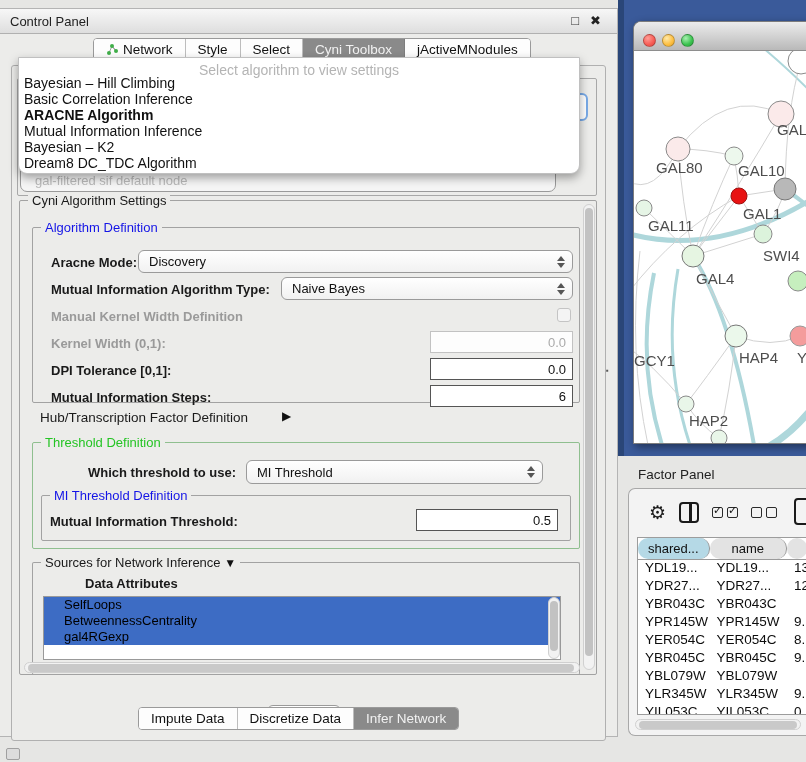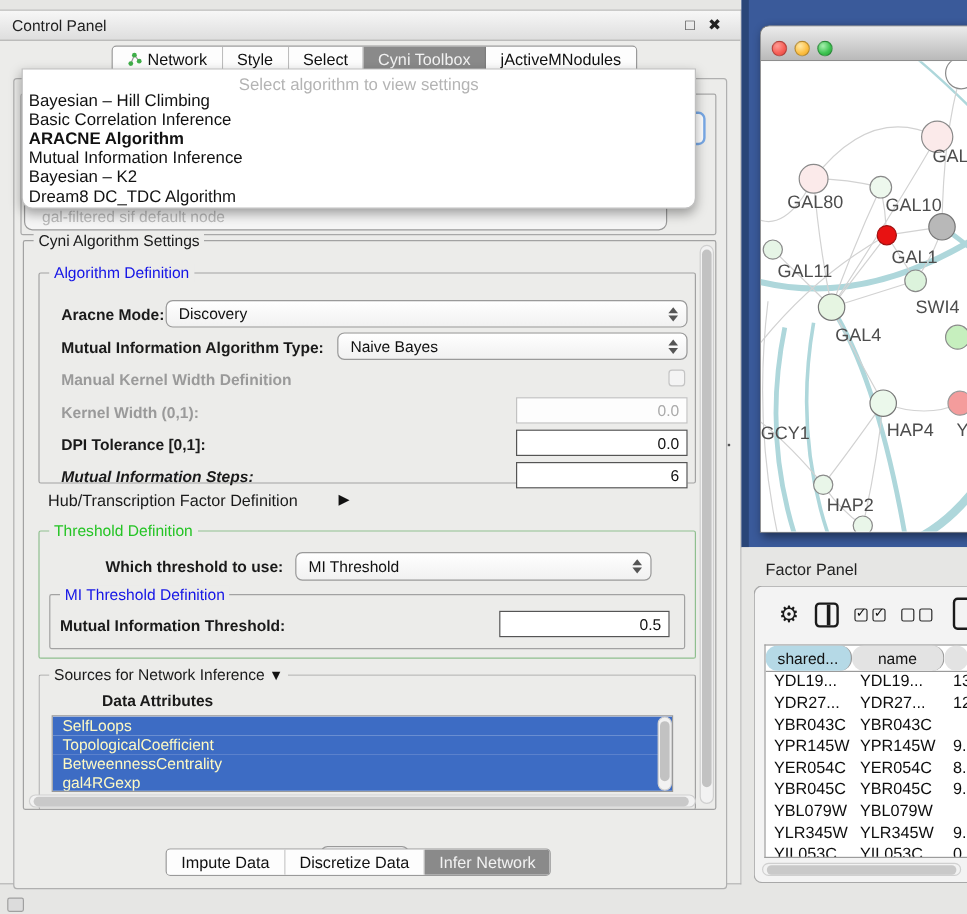--- a/index.html
+++ b/index.html
@@ -78,22 +78,22 @@
   .tri{display:inline-block;color:#111;font-size:12px;}
 
   
   .vscroll{background:#f2f2f2;border:1px solid #d0d0d0;border-radius:6px;}
   .vthumb{position:absolute;left:1px;width:8px;background:#c2c2c2;border-radius:5px;}
   .hscroll{background:#f2f2f2;border:1px solid #d0d0d0;border-radius:6px;}
   .hthumb{position:absolute;top:1px;height:8px;background:#c9c9c9;border-radius:5px;}
 
   
   .attr-list{background:#fff;border:1px solid #999;overflow:hidden;}
-  .attr-item{height:16px;line-height:16px;font-size:13px;color:#fef9c3;background:var(--sel-blue);
-             padding-left:8px;white-space:nowrap;}
+  .attr-item{height:16px;line-height:16px;font-size:13px;color:#000000;background:var(--sel-blue);
+             padding-left:20px;white-space:nowrap;}
 
   .apply-btn{border:1px solid #9a9a9a;border-radius:6px;background:linear-gradient(#ffffff,#e9e9e9);
              font-size:13.5px;color:#111;display:flex;align-items:center;justify-content:center;}
 
   
   .tabbar.bottom{left:138px;top:0;}
 
   
   .grip{left:606px;top:368px;width:5px;height:10px;color:#555;font-size:8px;line-height:5px;}
 
@@ -215,21 +215,21 @@
         <span class="abs lbl disabled" style="left:18px;top:108px;">Kernel Width (0,1):</span>
         <div class="abs field disabled" style="left:397px;top:103px;width:143px;height:22px;">
           <span>0.0</span>
         </div>
 
         <span class="abs lbl" style="left:18px;top:135px;">DPI Tolerance [0,1]:</span>
         <div class="abs field" style="left:397px;top:130px;width:143px;height:22px;">
           <span>0.0</span>
         </div>
 
-        <span class="abs lbl" style="left:18px;top:162px;font-style:italic;">Mutual Information Steps:</span>
+        <span class="abs lbl" style="left:18px;top:162px;">Mutual Information Steps:</span>
         <div class="abs field" style="left:397px;top:157px;width:143px;height:22px;">
           <span>6</span>
         </div>
       </div>
 
       <span class="abs lbl" style="left:20px;top:209px;font-weight:normal;font-size:13.5px;">Hub/Transcription Factor Definition</span>
       <span class="abs tri" style="left:262px;top:208px;">▶</span>
 
       <div class="abs groupbox" style="left:12px;top:241px;width:548px;height:107px;border-color:#8fbf8f;">
         <span class="legend green">Threshold Definition</span>
@@ -250,21 +250,20 @@
             <span>0.5</span>
           </div>
         </div>
       </div>
 
       <div class="abs groupbox" style="left:12px;top:361px;width:548px;height:113px;border-bottom:none;">
         <span class="legend"><span>Sources for Network Inference</span> <span class="tri">▼</span></span>
         <span class="abs lbl" style="left:6px;top:13px;padding-left:46px;">Data Attributes</span>
         <div class="abs attr-list" style="left:10px;top:33px;width:518px;height:64px;">
           <div class="attr-item">SelfLoops</div>
-          <div class="attr-item">TopologicalCoefficient</div>
           <div class="attr-item">BetweennessCentrality</div>
           <div class="attr-item">gal4RGexp</div>
         </div>
         <div class="abs vscroll" style="left:515px;top:34px;width:12px;height:62px;">
           <div class="vthumb" style="top:3px;height:50px;"></div>
         </div>
       </div>
 
       <div class="abs vscroll" style="left:563px;top:3px;width:12px;height:466px;">
         <div class="vthumb" style="top:3px;height:448px;"></div>

